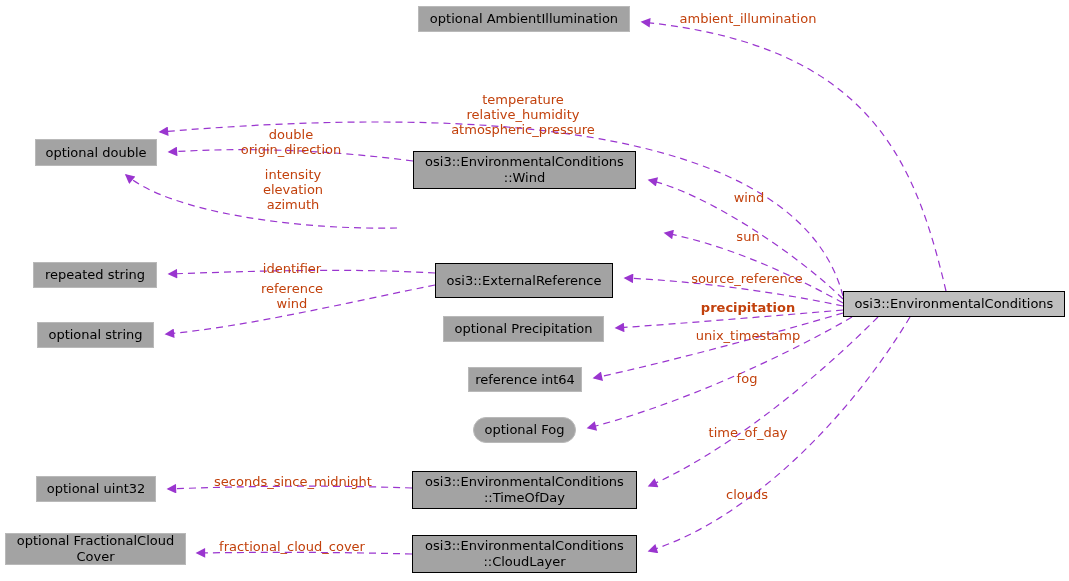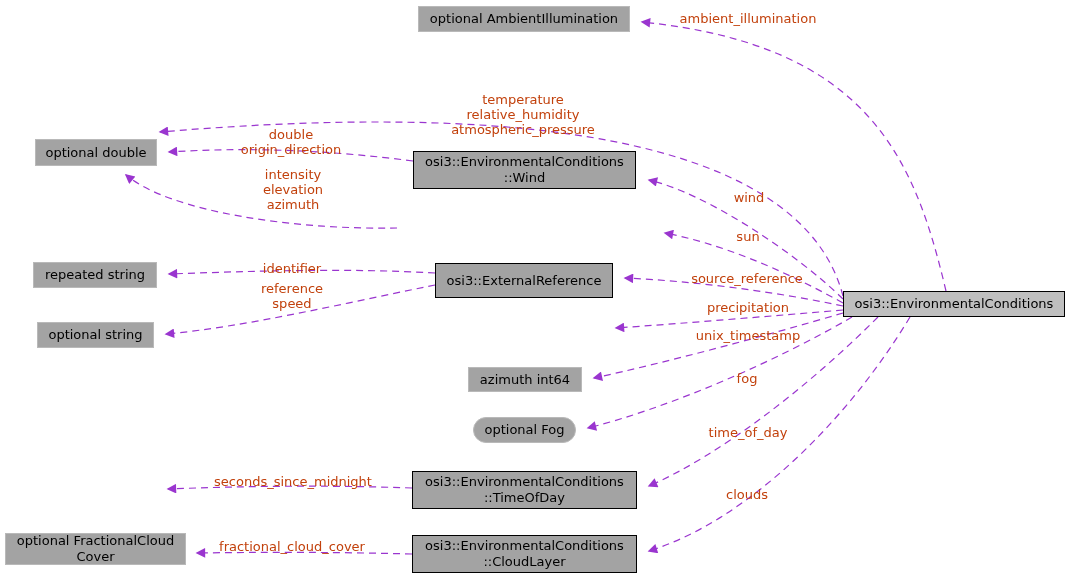--- a/index.html
+++ b/index.html
@@ -60,21 +60,21 @@
   
   #l-ambient   { left: 748px; top: 18px;  }
   #l-tempgrp   { left: 523px; top: 90px; margin-top: 24px;  }
   #l-speedgrp  { left: 291px; top: 142px; }
   #l-intensgrp { left: 293px; top: 189px; }
   #l-wind      { left: 749px; top: 163px; margin-top: 34px; }
   #l-sun       { left: 748px; top: 236px; }
   #l-identifier{ left: 292px; top: 268px; }
   #l-refgrp    { left: 292px; top: 296px; }
   #l-srcref    { left: 747px; top: 278px; }
-  #l-precip    { left: 748px; top: 307px; }
+  #l-precip    { left: 748px; top: 307px; font-weight: bold; }
   #l-unixts    { left: 748px; top: 335px; }
   #l-fog       { left: 747px; top: 378px; }
   #l-tod       { left: 748px; top: 432px; }
   #l-clouds    { left: 747px; top: 494px; }
   #l-seconds   { left: 293px; top: 481px; }
   #l-fcc       { left: 292px; top: 546px; }
 </style>
 </head>
 <body>
 
@@ -103,22 +103,24 @@
       <path d="M 435,285 C 345,303 245,327 166,334" marker-end="url(#arr)"></path>
       <path d="M 412,488 C 330,485 243,486 168,489" marker-end="url(#arr)"></path>
       <path d="M 412,554 C 338,552 262,552 197,553" marker-end="url(#arr)"></path>
     </g>
   </svg>
 
   <div class="node" id="n-ambient">optional AmbientIllumination</div>
   <div class="node" id="n-double">optional double</div>
   <div class="node" id="n-repstr">repeated string</div>
   <div class="node" id="n-optstr">optional string</div>
-  <div class="node" id="n-int64">azimuth int64</div>
+  <div class="node" id="n-precip">optional Precipitation</div>
+  <div class="node" id="n-int64">reference int64</div>
   <div class="node" id="n-fog">optional Fog</div>
+  <div class="node" id="n-uint32">optional uint32</div>
   <div class="node" id="n-fcc">optional FractionalCloud
 Cover</div>
 
   <div class="node class" id="n-wind">osi3::EnvironmentalConditions
 ::Wind</div>
   <div class="node class" id="n-extref">osi3::ExternalReference</div>
   <div class="node class" id="n-tod">osi3::EnvironmentalConditions
 ::TimeOfDay</div>
   <div class="node class" id="n-cloud">osi3::EnvironmentalConditions
 ::CloudLayer</div>
@@ -131,21 +133,21 @@
 atmospheric_pressure</div>
   <div class="edge-label" id="l-speedgrp">double
 origin_direction</div>
   <div class="edge-label" id="l-intensgrp">intensity
 elevation
 azimuth</div>
   <div class="edge-label" id="l-wind">wind</div>
   <div class="edge-label" id="l-sun">sun</div>
   <div class="edge-label" id="l-identifier">identifier</div>
   <div class="edge-label" id="l-refgrp">reference
-speed</div>
+wind</div>
   <div class="edge-label" id="l-srcref">source_reference</div>
   <div class="edge-label" id="l-precip">precipitation</div>
   <div class="edge-label" id="l-unixts">unix_timestamp</div>
   <div class="edge-label" id="l-fog">fog</div>
   <div class="edge-label" id="l-tod">time_of_day</div>
   <div class="edge-label" id="l-clouds">clouds</div>
   <div class="edge-label" id="l-seconds">seconds_since_midnight</div>
   <div class="edge-label" id="l-fcc">fractional_cloud_cover</div>
 
 </div>

